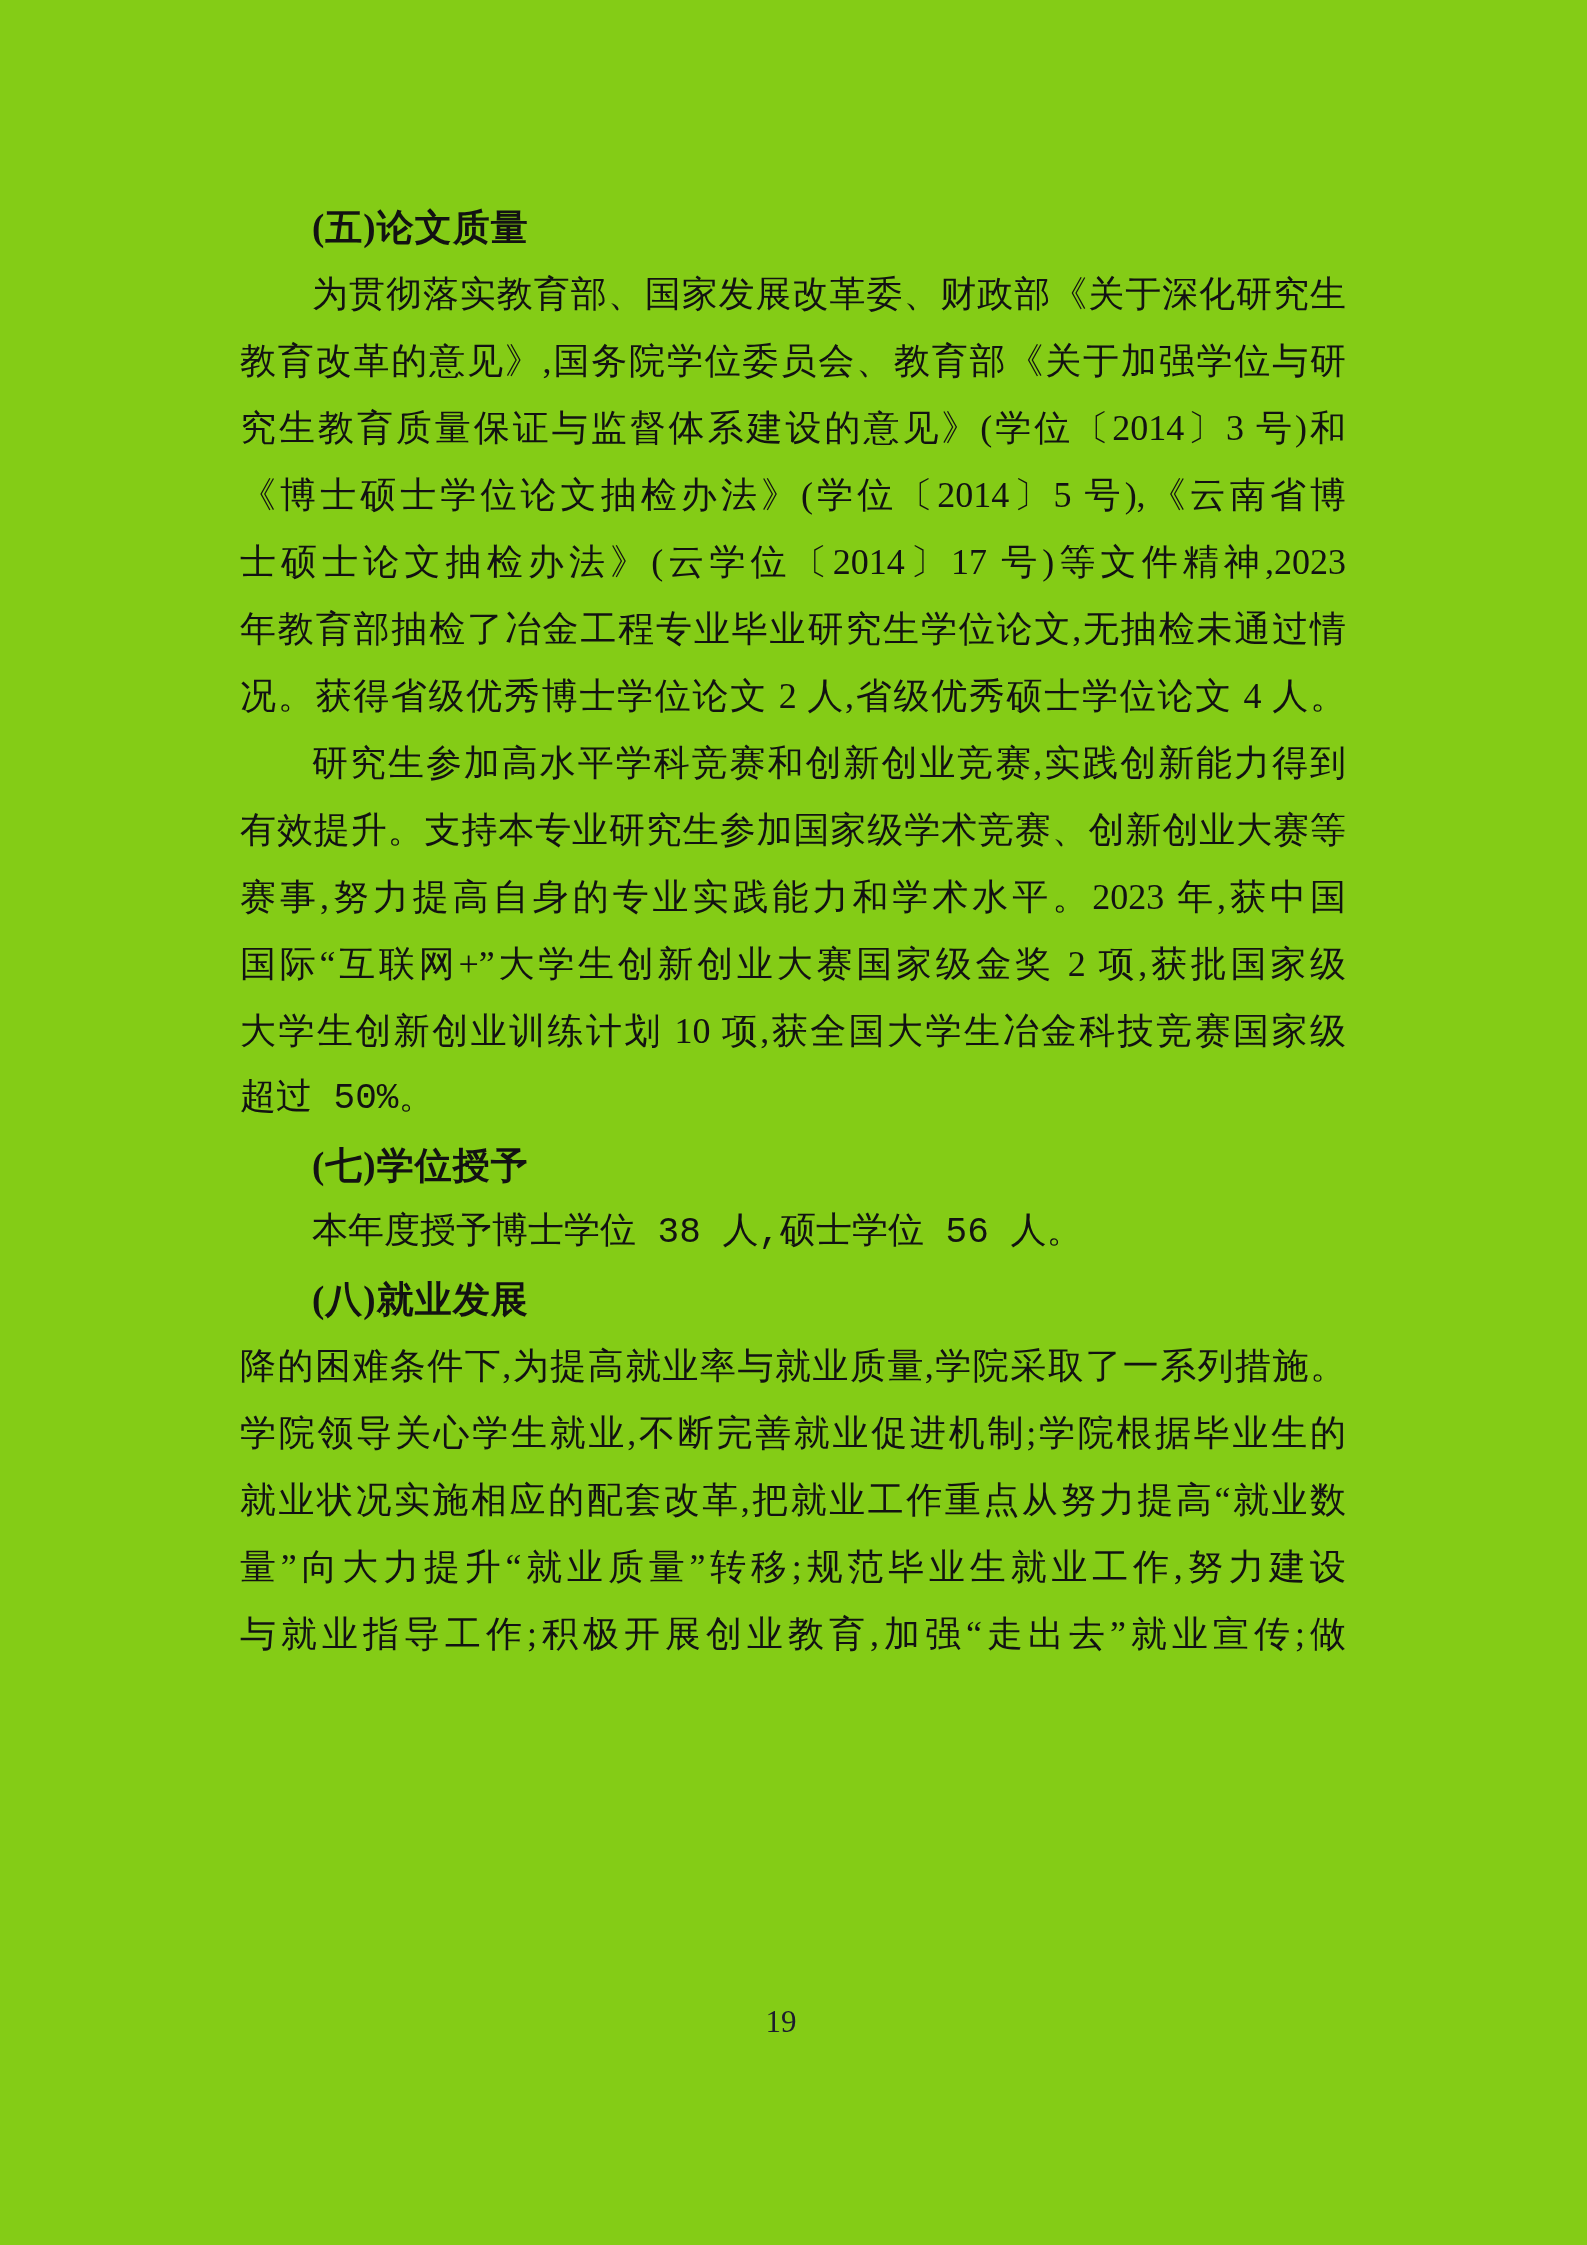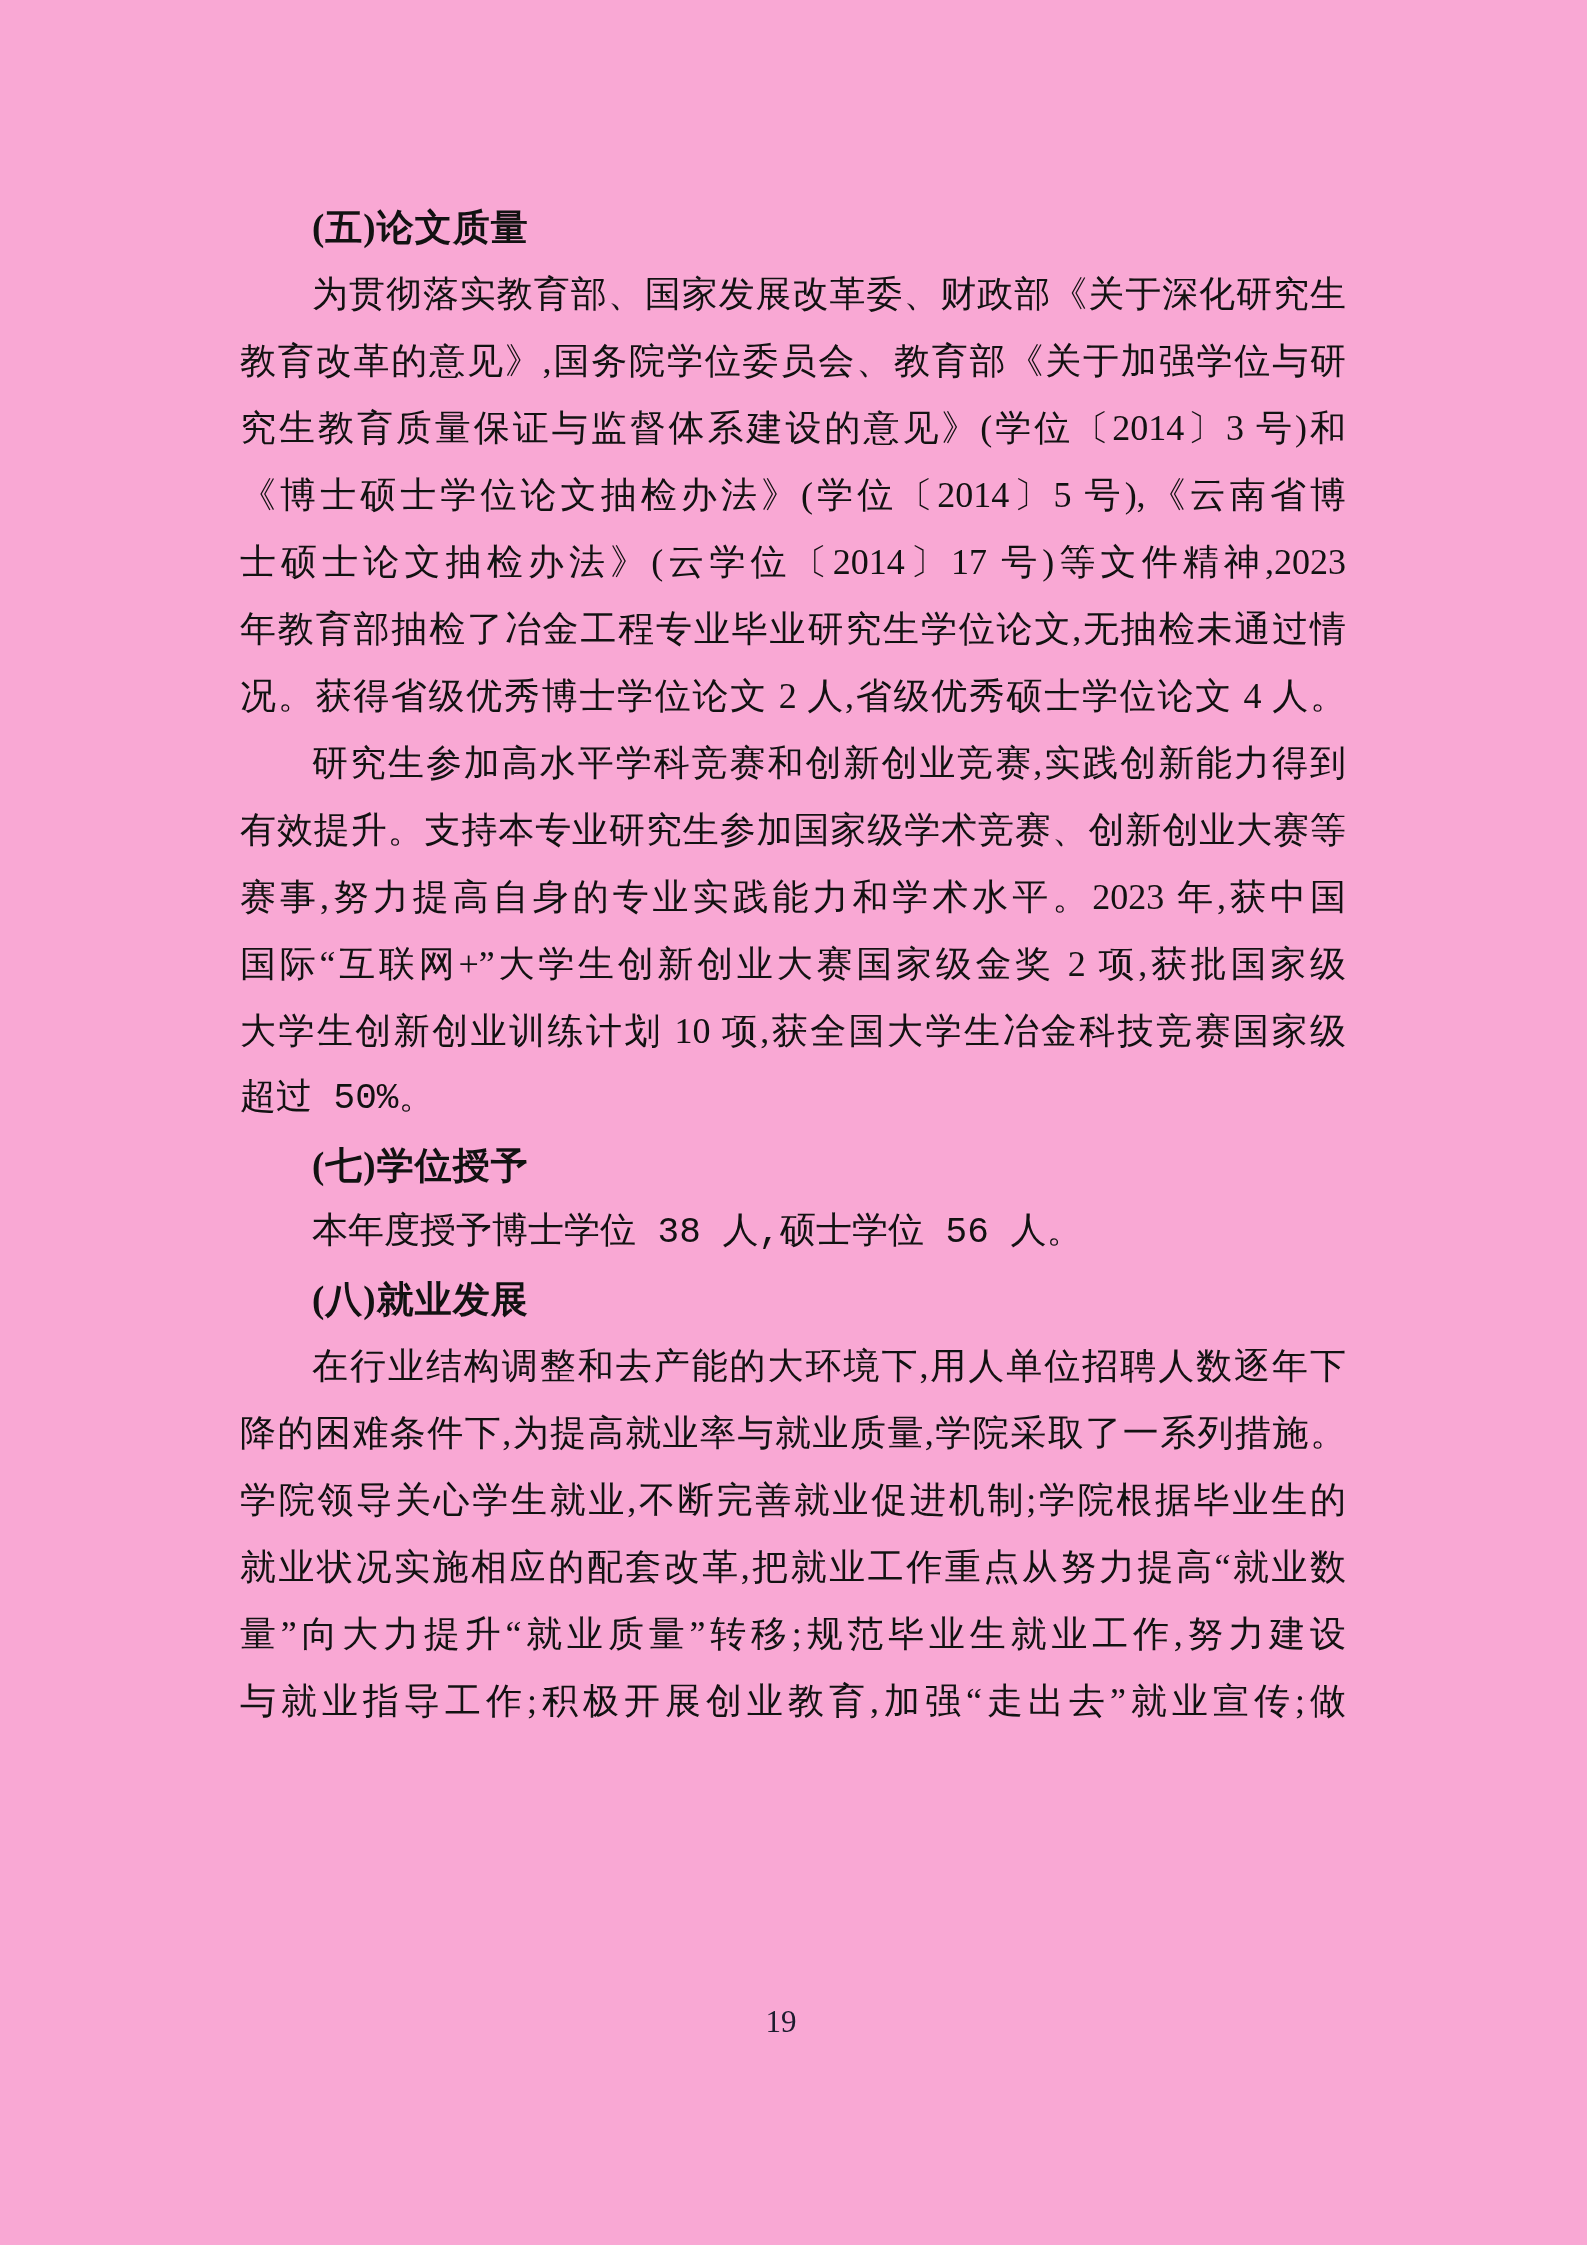--- a/index.html
+++ b/index.html
@@ -4,21 +4,21 @@
 <style>
   html, body {
     margin: 0;
     padding: 0;
     background: #ffffff;
   }
   .page {
     position: relative;
     width: 1587px;
     height: 2245px;
-    background: #f9a8d4;
+    background: #84cc16;
     overflow: hidden;
     font-family: "Liberation Serif", "DejaVu Serif", serif;
     color: #121212;
   }
   .content {
     position: absolute;
     left: 240px;
     top: 194px;
     width: 1106px;
   }
@@ -78,21 +78,20 @@
         <div class="line">国际“互联网+”大学生创新创业大赛国家级金奖 2 项,获批国家级</div>
         <div class="line">大学生创新创业训练计划 10 项,获全国大学生冶金科技竞赛国家级</div>
         <div class="line last-short">超过 50%。</div>
       </div>
       <div class="heading">(七)学位授予</div>
       <div class="paragraph">
         <div class="line first last-short">本年度授予博士学位 38 人,硕士学位 56 人。</div>
       </div>
       <div class="heading">(八)就业发展</div>
       <div class="paragraph">
-        <div class="line first">在行业结构调整和去产能的大环境下,用人单位招聘人数逐年下</div>
         <div class="line">降的困难条件下,为提高就业率与就业质量,学院采取了一系列措施。</div>
         <div class="line">学院领导关心学生就业,不断完善就业促进机制;学院根据毕业生的</div>
         <div class="line">就业状况实施相应的配套改革,把就业工作重点从努力提高“就业数</div>
         <div class="line">量”向大力提升“就业质量”转移;规范毕业生就业工作,努力建设</div>
         <div class="line">与就业指导工作;积极开展创业教育,加强“走出去”就业宣传;做</div>
       </div>
     </main>
   <footer class="footer">
     <span class="page-number">19</span>
   </footer>

